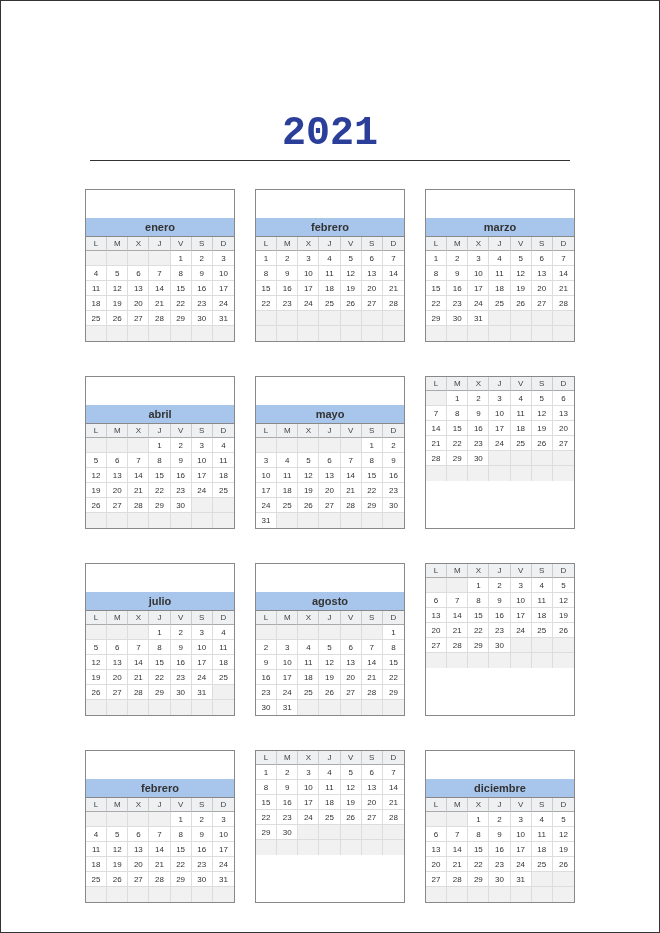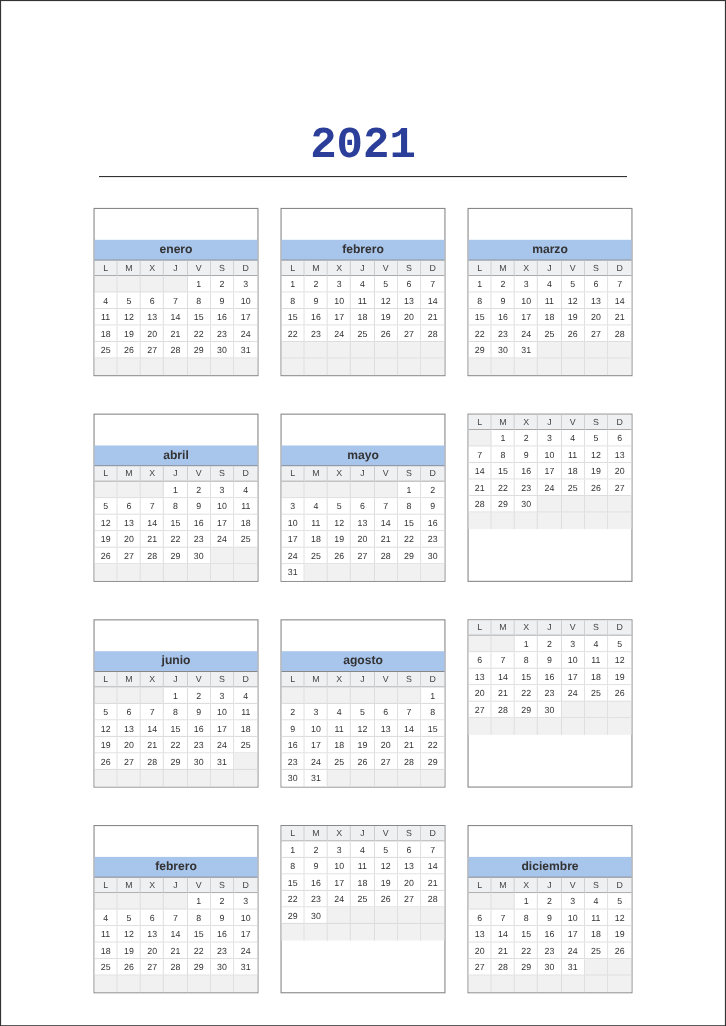--- a/index.html
+++ b/index.html
@@ -469,21 +469,21 @@
         <div class="day-cell empty"></div>
         <div class="day-cell empty"></div>
         <div class="day-cell empty"></div>
         <div class="day-cell empty"></div>
         <div class="day-cell empty"></div>
         <div class="day-cell empty"></div>
         <div class="day-cell empty"></div>
       </div>
     </div>
     <div class="month">
-      <div class="month-name">junio</div>
+      <div class="month-name">julio</div>
       <div class="dow-row">
         <div class="dow-cell">L</div>
         <div class="dow-cell">M</div>
         <div class="dow-cell">X</div>
         <div class="dow-cell">J</div>
         <div class="dow-cell">V</div>
         <div class="dow-cell">S</div>
         <div class="dow-cell">D</div>
       </div>
       <div class="week-row">

